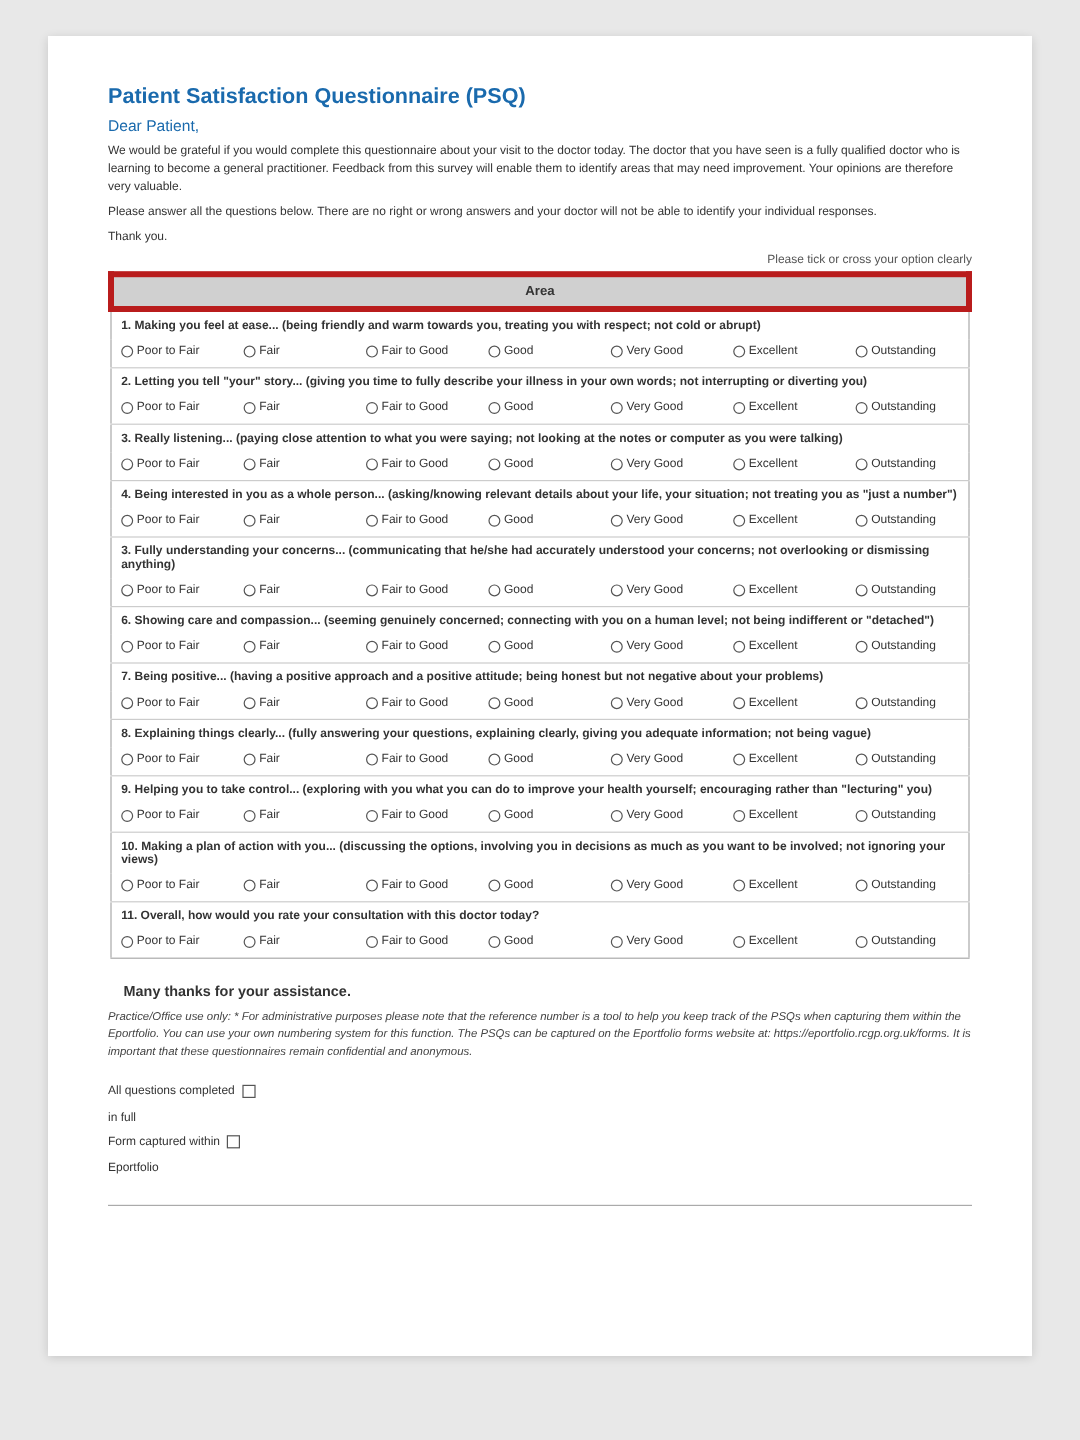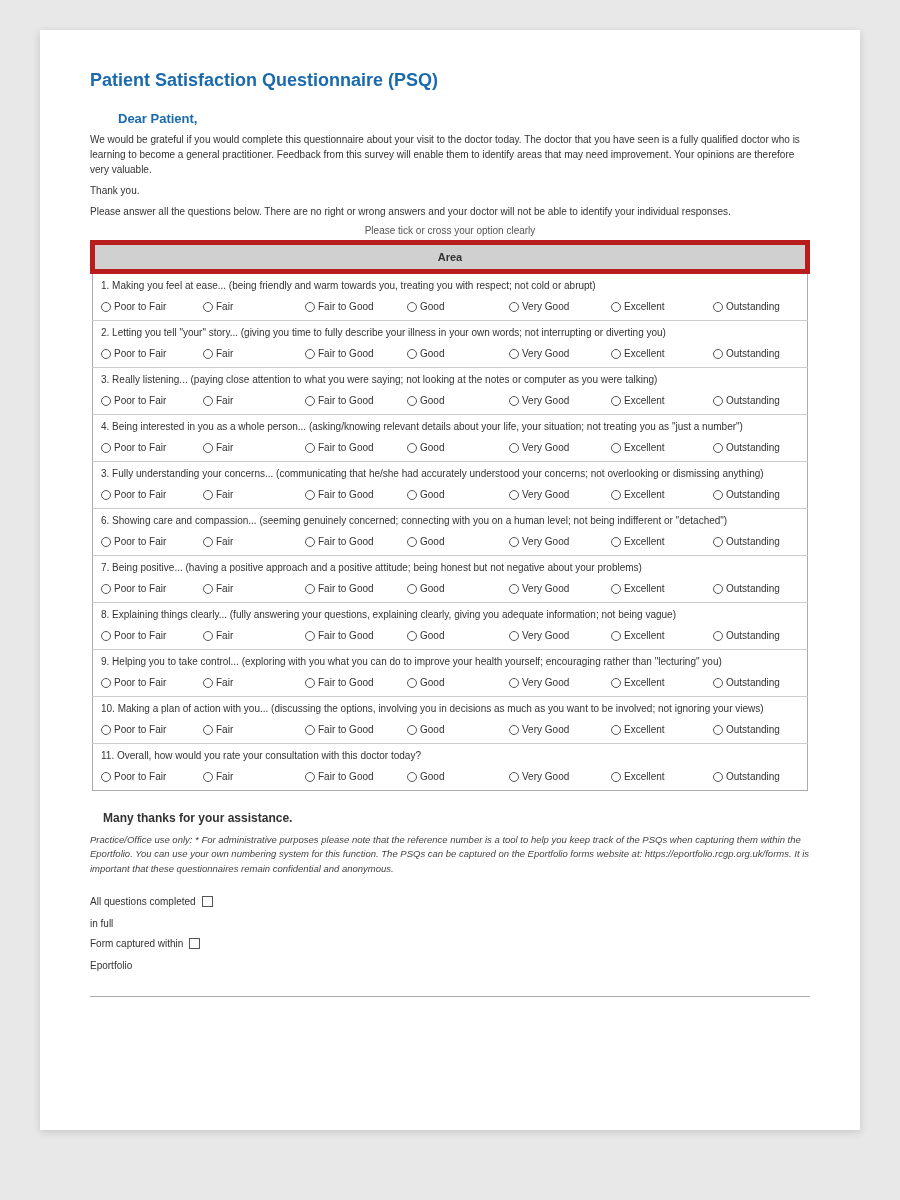--- a/index.html
+++ b/index.html
@@ -16,43 +16,42 @@
       background: #fff;
       width: 820px;
       min-height: 1100px;
       padding: 40px 50px 40px 50px;
       box-shadow: 0 2px 8px rgba(0,0,0,0.15);
     }
     .page-title {
       color: #1a6aad;
       font-size: 18px;
       font-weight: bold;
-      margin-bottom: 20px;
+      margin-bottom: 6px;
     }
     .dear-patient {
       color: #1a6aad;
       font-size: 13px;
-      font-weight: bold;
+      font-weight: normal;
       margin-bottom: 6px;
-      margin-left: 28px;
     }
     .intro-text {
       font-size: 10px;
       line-height: 1.5;
       margin-bottom: 6px;
       color: #333;
     }
     .please-rate {
       font-size: 11px;
       font-weight: bold;
       margin-top: 10px;
       margin-bottom: 8px;
     }
     .tick-note {
-      text-align: center;
+      text-align: right;
       font-size: 10px;
       color: #555;
       margin-bottom: 4px;
     }
     .questionnaire-table {
       width: 100%;
       border-collapse: collapse;
       border: 1px solid #aaa;
       margin-bottom: 20px;
     }
@@ -62,20 +61,21 @@
       padding: 6px 4px;
       font-size: 11px;
       font-weight: bold;
       border: 5px solid #b91c1c;
     }
     .question-row td {
       padding: 6px 8px;
       font-size: 10px;
       border-top: 1px solid #ccc;
       border-bottom: none;
+      font-weight: bold;
     }
     .options-row td {
       padding: 4px 8px 8px 8px;
       border-bottom: 1px solid #ccc;
     }
     .options-row:last-child td {
       border-bottom: 1px solid #aaa;
     }
     .options-grid {
       display: flex;
@@ -138,22 +138,22 @@
   </style>
 </head>
 <body>
 
 <div class="page">
 
   <div class="page-title">Patient Satisfaction Questionnaire (PSQ)</div>
 
   <div class="dear-patient">Dear Patient,</div>
   <div class="intro-text">We would be grateful if you would complete this questionnaire about your visit to the doctor today. The doctor that you have seen is a fully qualified doctor who is learning to become a general practitioner. Feedback from this survey will enable them to identify areas that may need improvement. Your opinions are therefore very valuable.</div>
+  <div class="intro-text">Please answer all the questions below. There are no right or wrong answers and your doctor will not be able to identify your individual responses.</div>
   <div class="intro-text">Thank you.</div>
-  <div class="intro-text">Please answer all the questions below. There are no right or wrong answers and your doctor will not be able to identify your individual responses.</div>
 
   <div class="tick-note">Please tick or cross your option clearly</div>
 
   <table class="questionnaire-table">
     <thead>
       <tr>
         <th>Area</th>
       </tr>
     </thead>
     <tbody id="questions-tbody">

